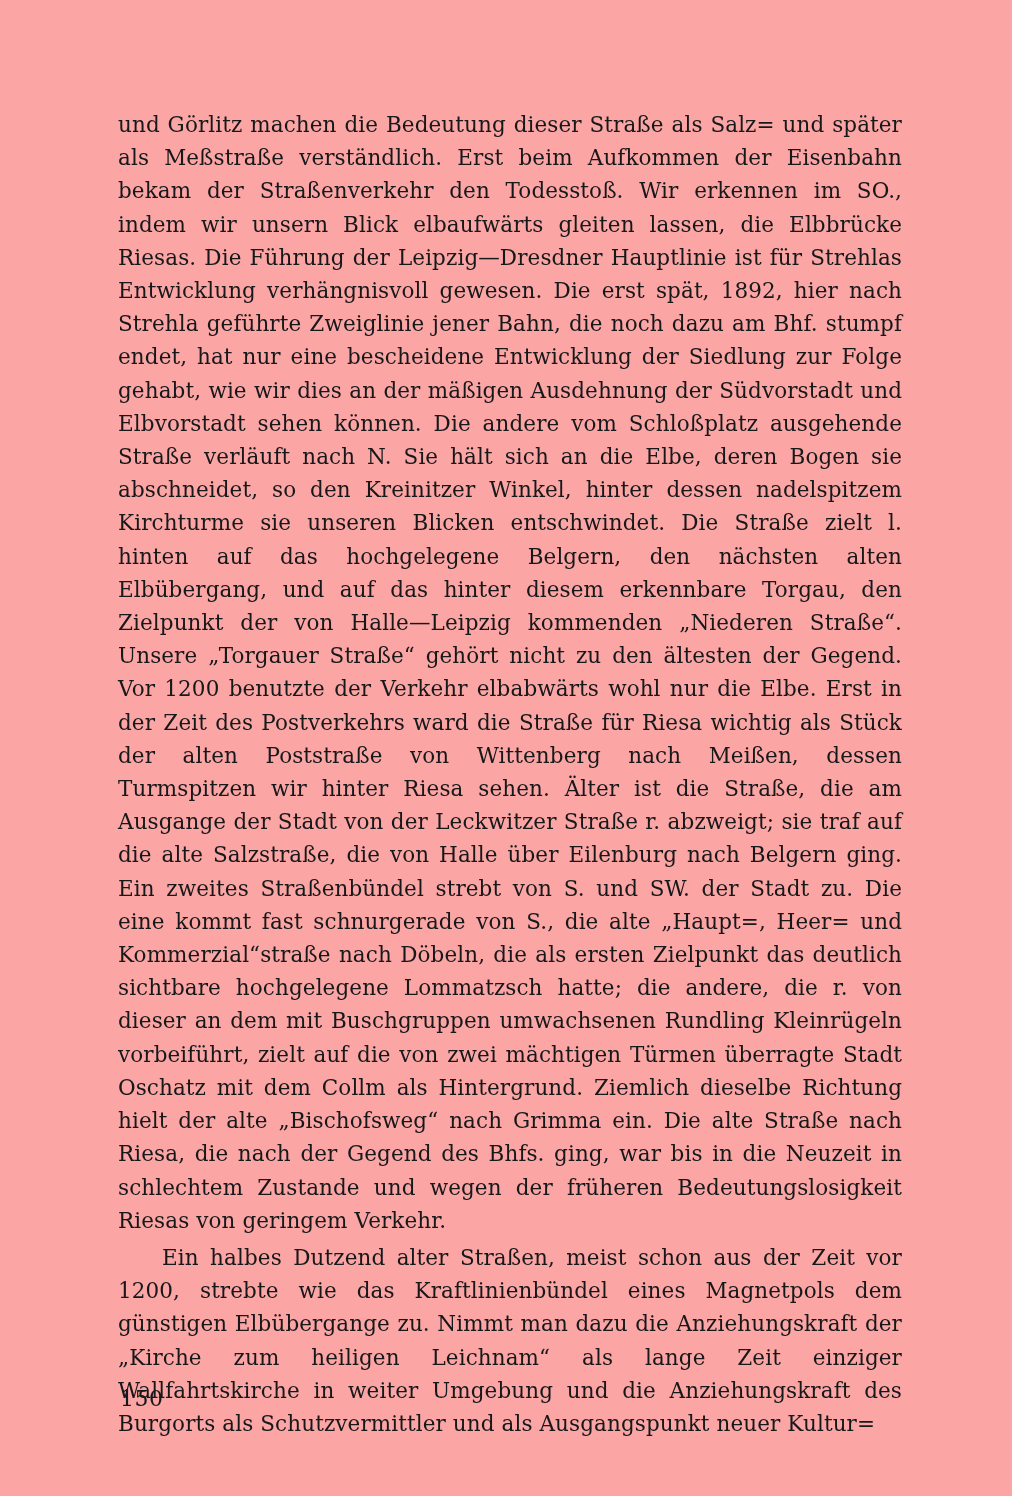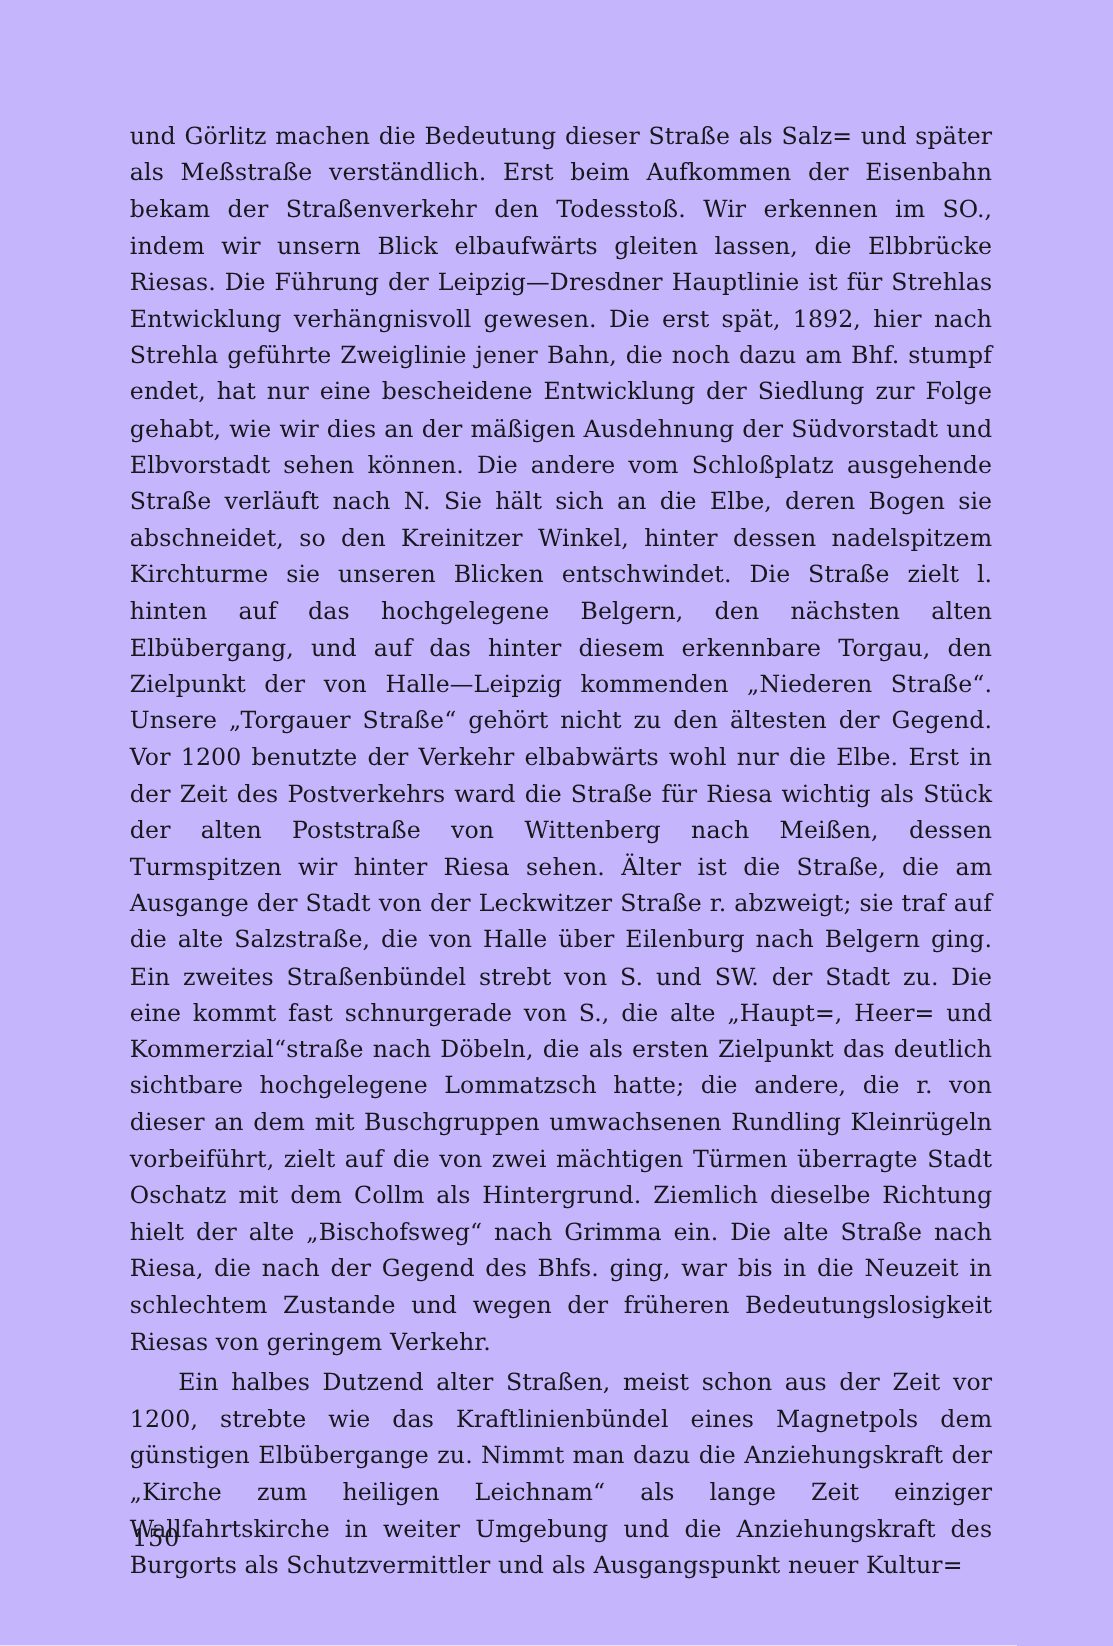--- a/index.html
+++ b/index.html
@@ -4,21 +4,21 @@
 <style>
   html, body {
     margin: 0;
     padding: 0;
     background: #ffffff;
   }
   .page {
     position: relative;
     width: 1012px;
     height: 1496px;
-    background: #c4b5fd;
+    background: #fca5a5;
     box-sizing: border-box;
     overflow: hidden;
   }
   .text-block {
     position: absolute;
     left: 118px;
     top: 108px;
     width: 784px;
   }
   .para {

